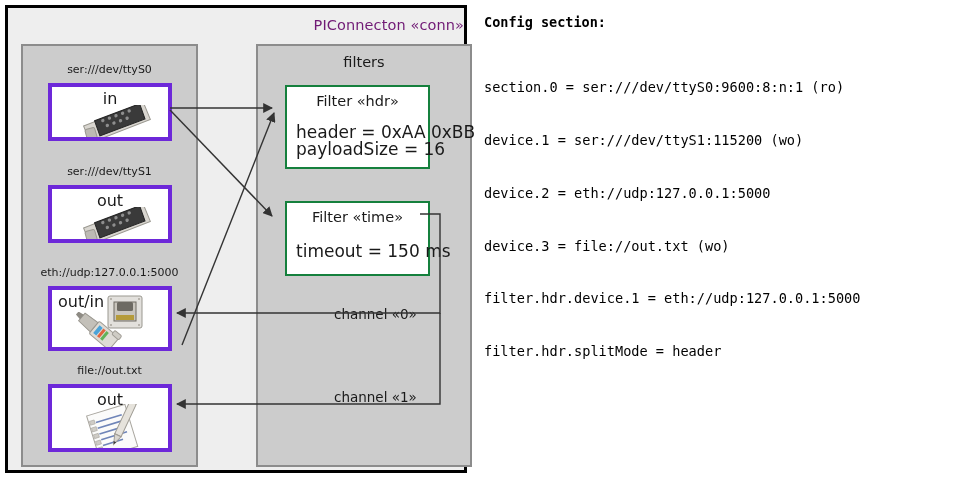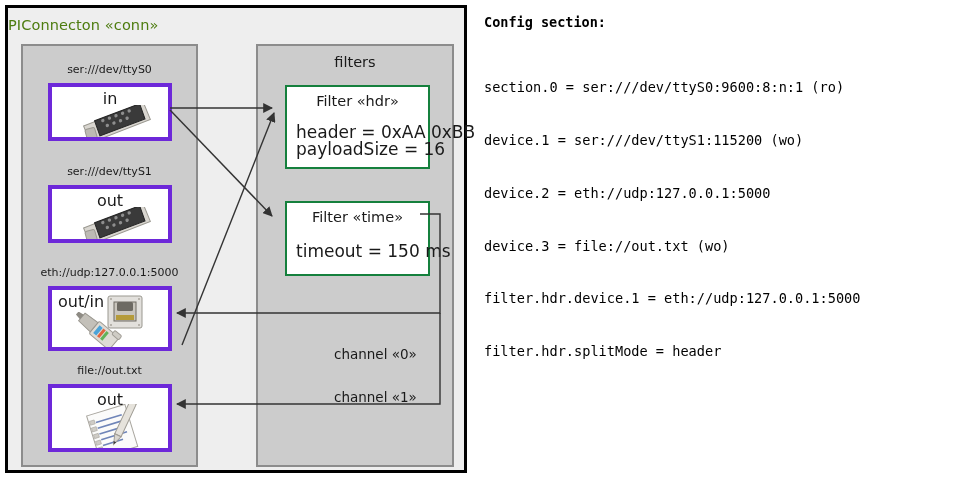--- a/index.html
+++ b/index.html
@@ -28,40 +28,40 @@
     width: 462px; height: 468px;
     background: #eeeeee;
     border: 3px solid #000000;
     box-sizing: border-box;
   }
 
   #diagram-title {
     position: absolute;
     left: 0; top: 9px;
     width: 456px;
-    text-align: left;
+    text-align: right;
     font-size: 14.5px;
-    color: #4d7c0f;
+    color: #701a75;
     letter-spacing: 0.1px;
   }
 
   
   .group-panel {
     position: absolute;
     background: #cccccc;
     border: 2px solid #8c8c8c;
     box-sizing: border-box;
   }
   #devices-panel {
     left: 13px; top: 36px;
     width: 177px; height: 423px;
   }
   #filters-panel {
     left: 248px; top: 36px;
-    width: 198px; height: 423px;
+    width: 216px; height: 423px;
   }
   .group-title {
     position: absolute;
     top: 8px; left: 0;
     width: 100%;
     text-align: center;
     font-size: 14.5px;
     color: #1a1a1a;
   }
 
@@ -294,21 +294,21 @@
         <div class="filter-title">Filter «hdr»</div>
         <div class="filter-prop" style="top:35px;">header = 0xAA 0xBB</div>
         <div class="filter-prop" style="top:52px;">payloadSize = 16</div>
       </div>
 
       <div class="filter-box" style="left:27px; top:155px; width:145px; height:75px;">
         <div class="filter-title">Filter «time»</div>
         <div class="filter-prop" style="top:38px;">timeout = 150 ms</div>
       </div>
 
-      <div class="channel-label" style="left:76px; top:260px;margin-top:40px;">channel «0»</div>
+      <div class="channel-label" style="left:76px; top:260px;">channel «0»</div>
       <div class="channel-label" style="left:76px; top:343px;">channel «1»</div>
     </div>
 
   </div>
 
   <svg id="connectors" viewBox="0 0 478 484" xmlns="http://www.w3.org/2000/svg">
     <defs>
       <marker id="arrow" viewBox="0 0 10 10" refX="9" refY="5" markerWidth="7" markerHeight="7" orient="auto-start-reverse">
         <path d="M 0 0 L 10 5 L 0 10 z" fill="#333333"></path>
       </marker>

